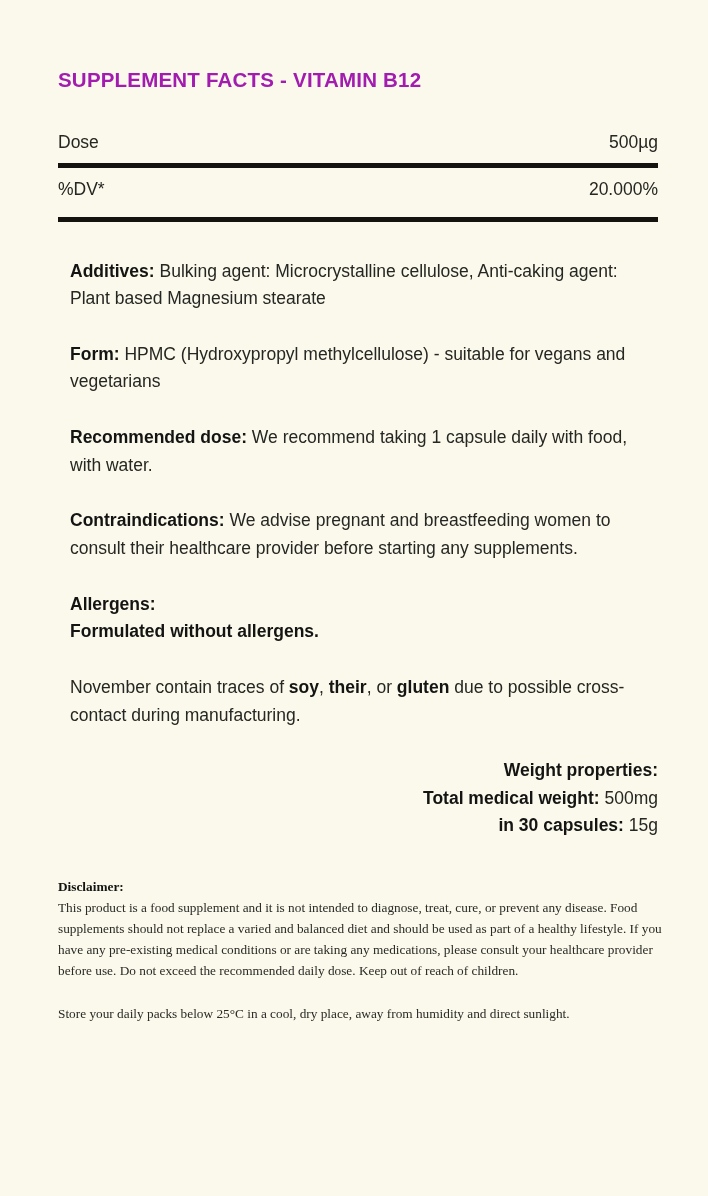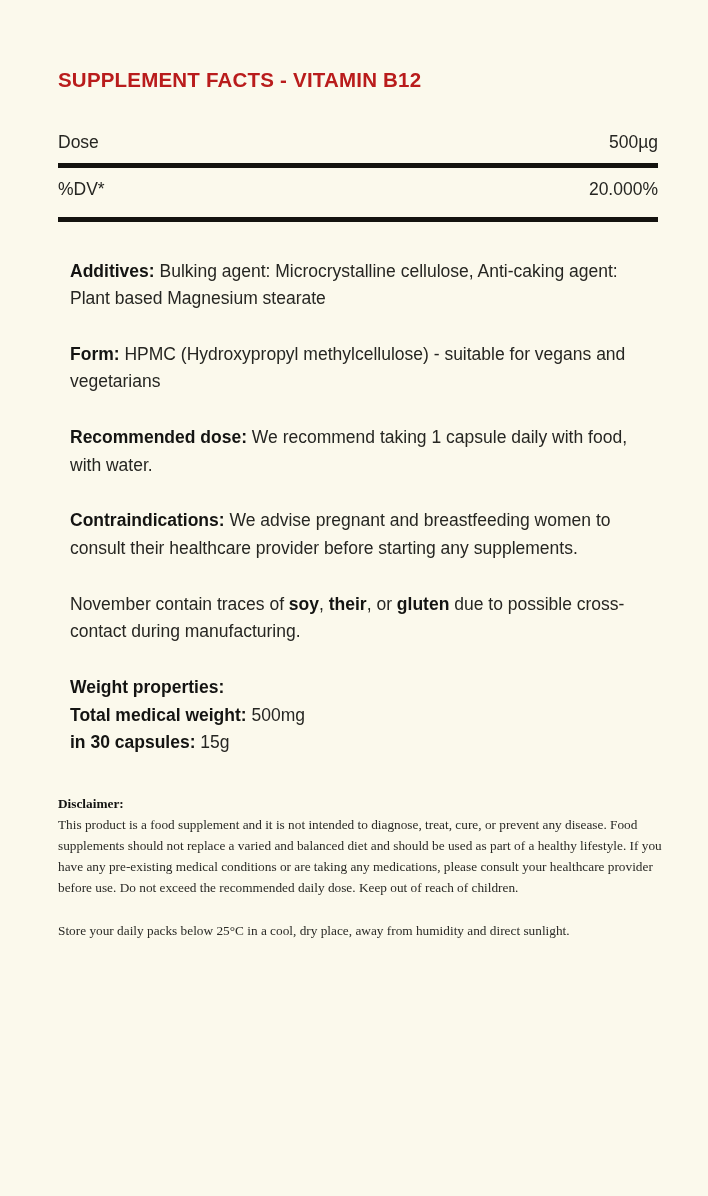--- a/index.html
+++ b/index.html
@@ -20,21 +20,21 @@
     width: 708px;
     height: 1196px;
     padding: 58px 50px 0 58px;
   }
   .page-title {
     font-size: 20.5px;
     font-weight: bold;
     letter-spacing: 0.2px;
     margin: 0;
     padding-top: 10px;
-    color: #b91c1c;
+    color: #a21caf;
   }
 
   
   .facts-table {
     margin-top: 41px;
     width: 600px;
   }
   .facts-row {
     display: flex;
     justify-content: space-between;
@@ -62,20 +62,21 @@
   }
   .para {
     font-size: 17.5px;
     line-height: 1.58;
     margin: 0 0 28px 12px;
     color: #262622;
     max-width: 600px;
   }
   .para:last-child {
     margin-bottom: 0;
+    text-align: right;
   }
   .para b {
     font-weight: bold;
     color: #141412;
   }
 
   
   .disclaimer-section {
     margin-top: 36px;
     width: 604px;
@@ -126,20 +127,24 @@
     </p>
 
     <p class="para">
       <b>Recommended dose:</b><span> We recommend taking 1 capsule daily with food, with water.</span>
     </p>
 
     <p class="para">
       <b>Contraindications:</b><span> We advise pregnant and breastfeeding women to consult their healthcare provider before starting any supplements.</span>
     </p>
 
+    <p class="para">
+      <b>Allergens:</b><br>
+      <b>Formulated without allergens.</b>
+    </p>
 
     <p class="para">
       <span>November contain traces of </span><b>soy</b><span>, </span><b>their</b><span>, or </span><b>gluten</b><span> due to possible cross-contact during manufacturing.</span>
     </p>
 
     <p class="para">
       <b>Weight properties:</b><br>
       <b>Total medical weight:</b><span> 500mg</span><br>
       <b>in 30 capsules:</b><span> 15g</span>
     </p>

